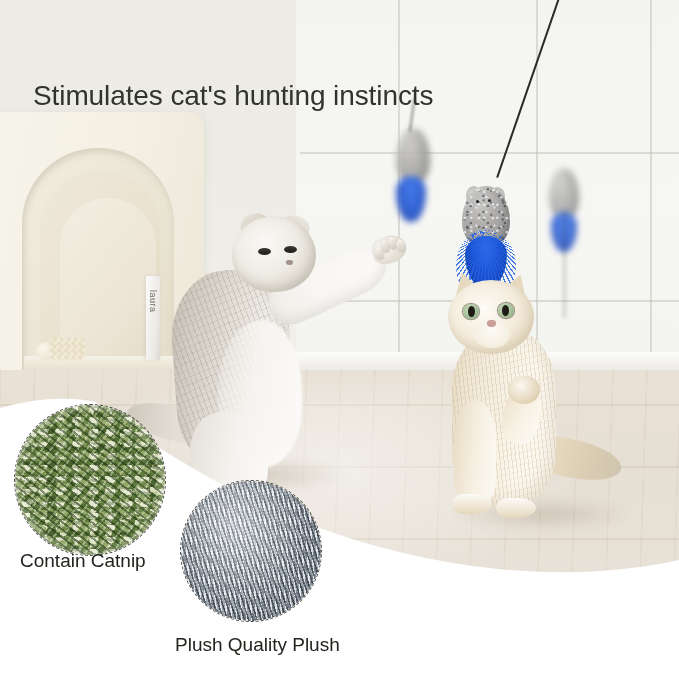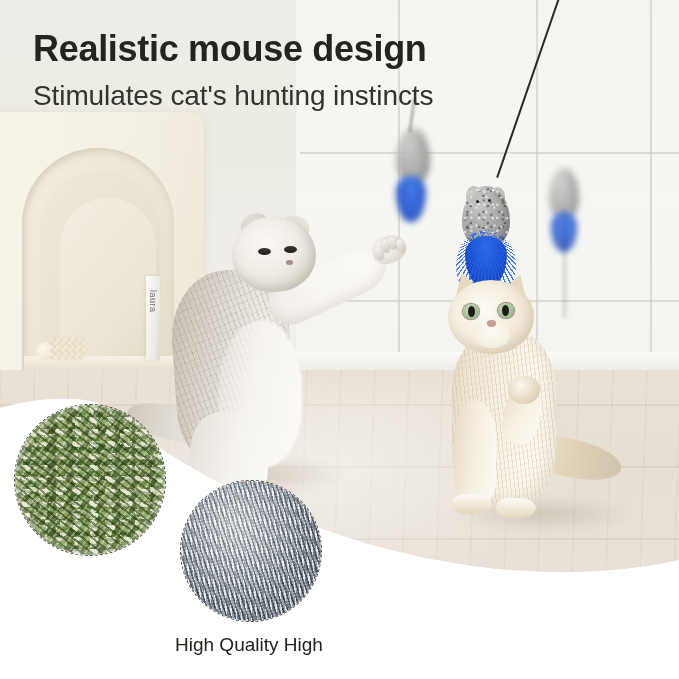--- a/index.html
+++ b/index.html
@@ -646,23 +646,23 @@
              C560,586 430,568 320,528
              C232,496 150,446 96,402
              C70,396 34,398 0,408 Z" fill="#ffffff"></path>
   </svg>
 
   <div class="callout" style="left:14px;top:404px;width:152px;height:152px;">
     <div class="catnip-fill"></div>
     <div class="catnip-flakes"></div>
     <div class="catnip-edge"></div>
   </div>
+  <div class="callout-label" style="left:20px;top:550px;">Contain Catnip</div>
 
   <div class="callout" style="left:180px;top:480px;width:142px;height:142px;">
     <div class="plush-fill"></div>
     <div class="plush-sheen"></div>
   </div>
-  <div class="callout-label" style="left:175px;top:634px;">High Quality High</div>
-
-  <div class="headline">Realistic mouse design</div>
+  <div class="callout-label" style="left:175px;top:634px;">Plush Quality Plush</div>
+
   <div class="subhead">Stimulates cat's hunting instincts</div>
 
 </div>
 
 </body></html>

